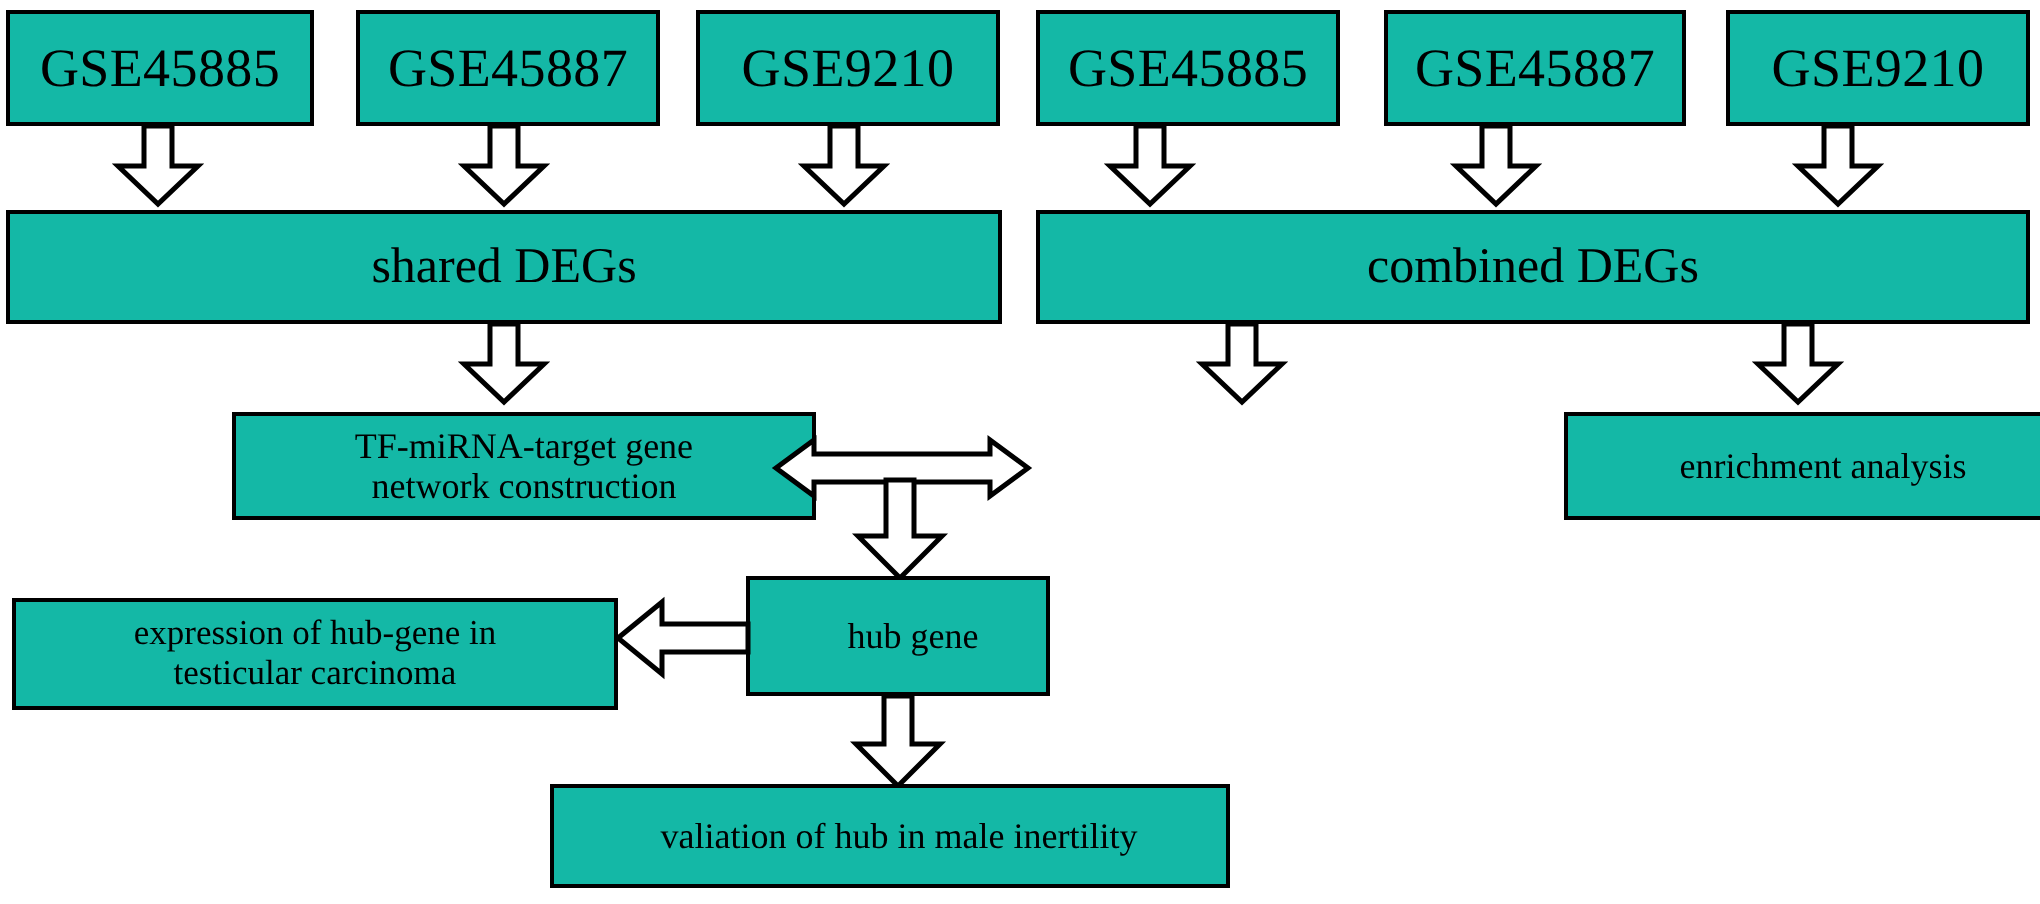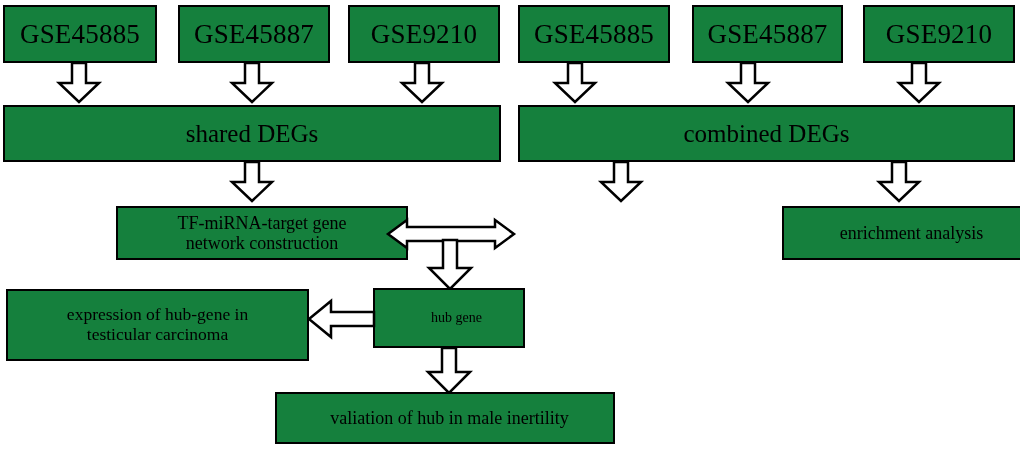--- a/index.html
+++ b/index.html
@@ -12,21 +12,21 @@
     width: 1020px;
     height: 452px;
     background: #ffffff;
     font-family: "Liberation Serif", "DejaVu Serif", serif;
     overflow: hidden;
   }
   .node {
     position: absolute;
     box-sizing: border-box;
     border: 2.5px solid #000000;
-    background: #15803d;
+    background: #14b8a6;
     display: flex;
     align-items: center;
     justify-content: center;
     text-align: center;
     color: #000000;
     line-height: 1.12;
     padding: 0 4px;
   }
   .node-label {
     display: block;
@@ -46,21 +46,21 @@
     font-size: 18px;
   }
   .analysis-small {
     font-size: 16.5px;
   }
   
   .result {
     font-size: 17.5px;
   }
   .hub {
-    font-size: 14px;
+    font-size: 18px;
     padding-left: 19px;
   }
   .final {
     font-size: 18px;
     padding-left: 13px;
   }
   
   .arrow {
     position: absolute;
     pointer-events: none;
@@ -178,21 +178,21 @@
       <polygon points="0,19 19,5 19,12 107,12 107,5 126,19 107,33 107,26 19,26 19,33"></polygon>
     </svg>
   </div>
 
   <div class="arrow" style="left:428px; top:240px;">
     <svg width="44" height="50" viewBox="0 0 44 50">
       <polygon points="15,0 29,0 29,28 43,28 22,49 1,28 15,28"></polygon>
     </svg>
   </div>
 
-  <div class="node result" style="left:6px; top:289px; width:303px; height:72px;">
+  <div class="node result" style="left:6px; top:299px; width:303px; height:56px;">
     <span class="node-label">expression of hub-gene in
 testicular carcinoma</span>
   </div>
 
   <div class="node hub" style="left:373px; top:288px; width:152px; height:60px;">
     <span class="node-label">hub gene</span>
   </div>
 
   <div class="arrow" style="left:309px; top:299px;">
     <svg width="66" height="40" viewBox="0 0 66 40">

